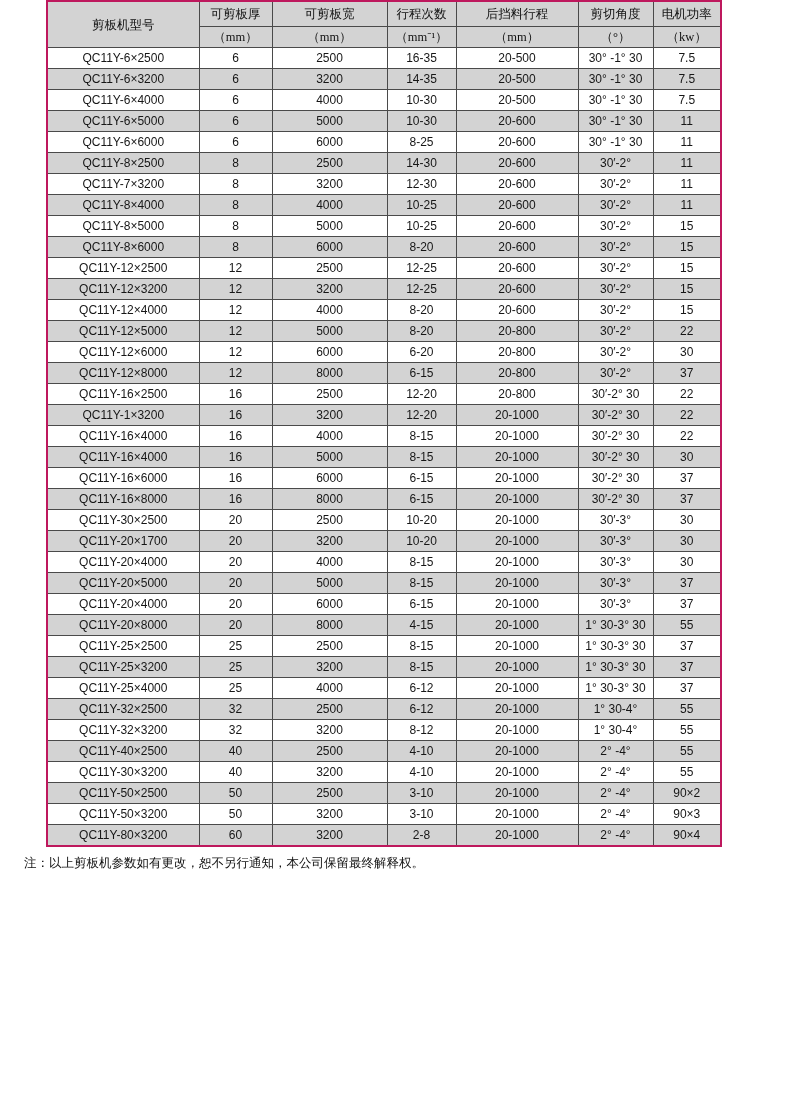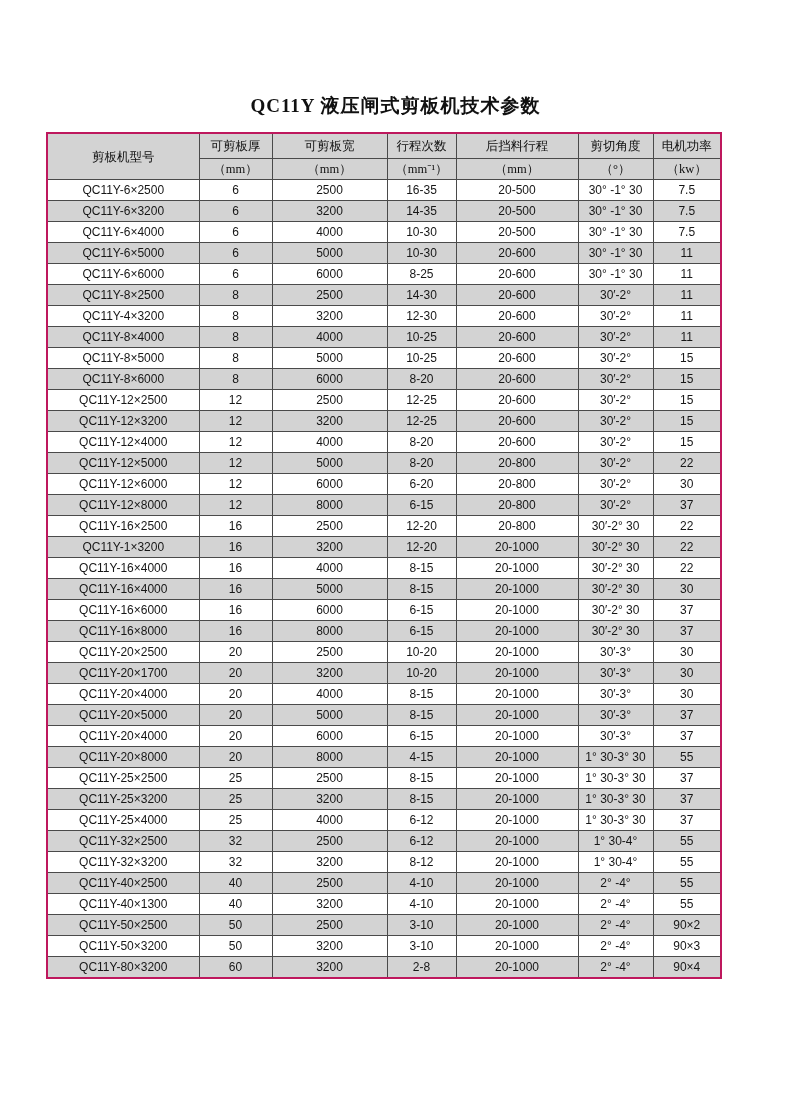--- a/index.html
+++ b/index.html
@@ -65,21 +65,20 @@
     margin: 8px 0 0 24px;
     font-size: 12.5px;
     color: #101010;
   }
 </style>
 </head>
 <body>
 
 <div class="page">
 
-  <h1 class="title">QC11Y 液压闸式剪板机技术参数</h1>
 
   <table class="spec-table">
     <colgroup>
       <col style="width:152px">
       <col style="width:73px">
       <col style="width:115px">
       <col style="width:69px">
       <col style="width:122px">
       <col style="width:75px">
       <col style="width:68px">
@@ -152,21 +151,21 @@
         <tr class="stripe">
           <td>QC11Y-8×2500</td>
           <td>8</td>
           <td>2500</td>
           <td>14-30</td>
           <td>20-600</td>
           <td>30′-2°</td>
           <td>11</td>
         </tr>
         <tr>
-          <td>QC11Y-4×3200</td>
+          <td>QC11Y-7×3200</td>
           <td>8</td>
           <td>3200</td>
           <td>12-30</td>
           <td>20-600</td>
           <td>30′-2°</td>
           <td>11</td>
         </tr>
         <tr class="stripe">
           <td>QC11Y-8×4000</td>
           <td>8</td>
@@ -296,21 +295,21 @@
         <tr class="stripe">
           <td>QC11Y-16×8000</td>
           <td>16</td>
           <td>8000</td>
           <td>6-15</td>
           <td>20-1000</td>
           <td>30′-2° 30</td>
           <td>37</td>
         </tr>
         <tr>
-          <td>QC11Y-20×2500</td>
+          <td>QC11Y-30×2500</td>
           <td>20</td>
           <td>2500</td>
           <td>10-20</td>
           <td>20-1000</td>
           <td>30′-3°</td>
           <td>30</td>
         </tr>
         <tr class="stripe">
           <td>QC11Y-20×1700</td>
           <td>20</td>
@@ -404,21 +403,21 @@
         <tr class="stripe">
           <td>QC11Y-40×2500</td>
           <td>40</td>
           <td>2500</td>
           <td>4-10</td>
           <td>20-1000</td>
           <td>2° -4°</td>
           <td>55</td>
         </tr>
         <tr>
-          <td>QC11Y-40×1300</td>
+          <td>QC11Y-30×3200</td>
           <td>40</td>
           <td>3200</td>
           <td>4-10</td>
           <td>20-1000</td>
           <td>2° -4°</td>
           <td>55</td>
         </tr>
         <tr class="stripe">
           <td>QC11Y-50×2500</td>
           <td>50</td>
@@ -442,14 +441,15 @@
           <td>60</td>
           <td>3200</td>
           <td>2-8</td>
           <td>20-1000</td>
           <td>2° -4°</td>
           <td>90×4</td>
         </tr>
       </tbody>
   </table>
 
+  <p class="note">注：以上剪板机参数如有更改，恕不另行通知，本公司保留最终解释权。</p>
 
 </div>
 
 </body></html>

